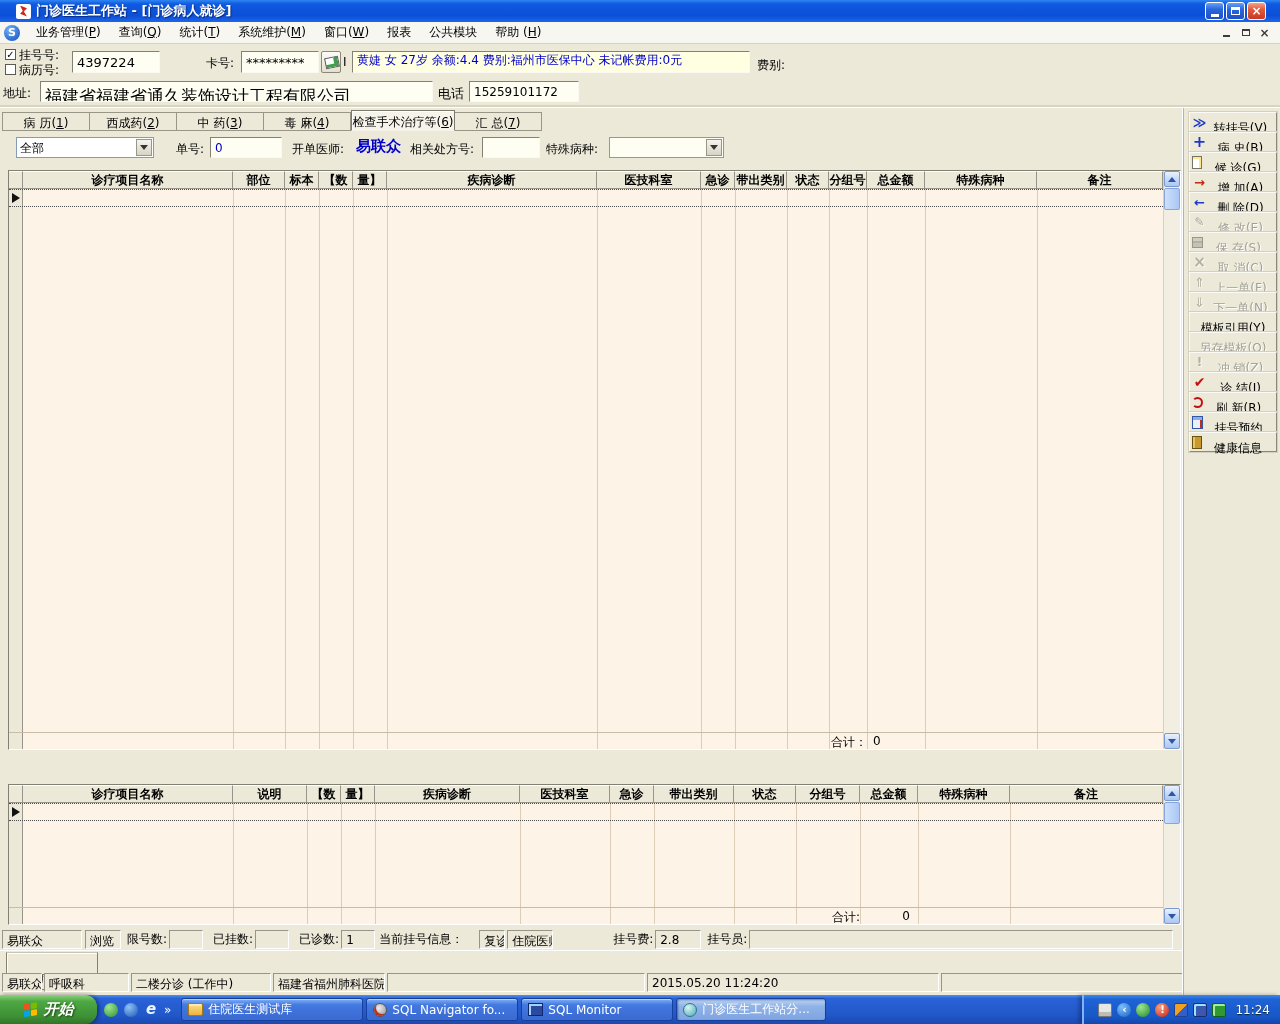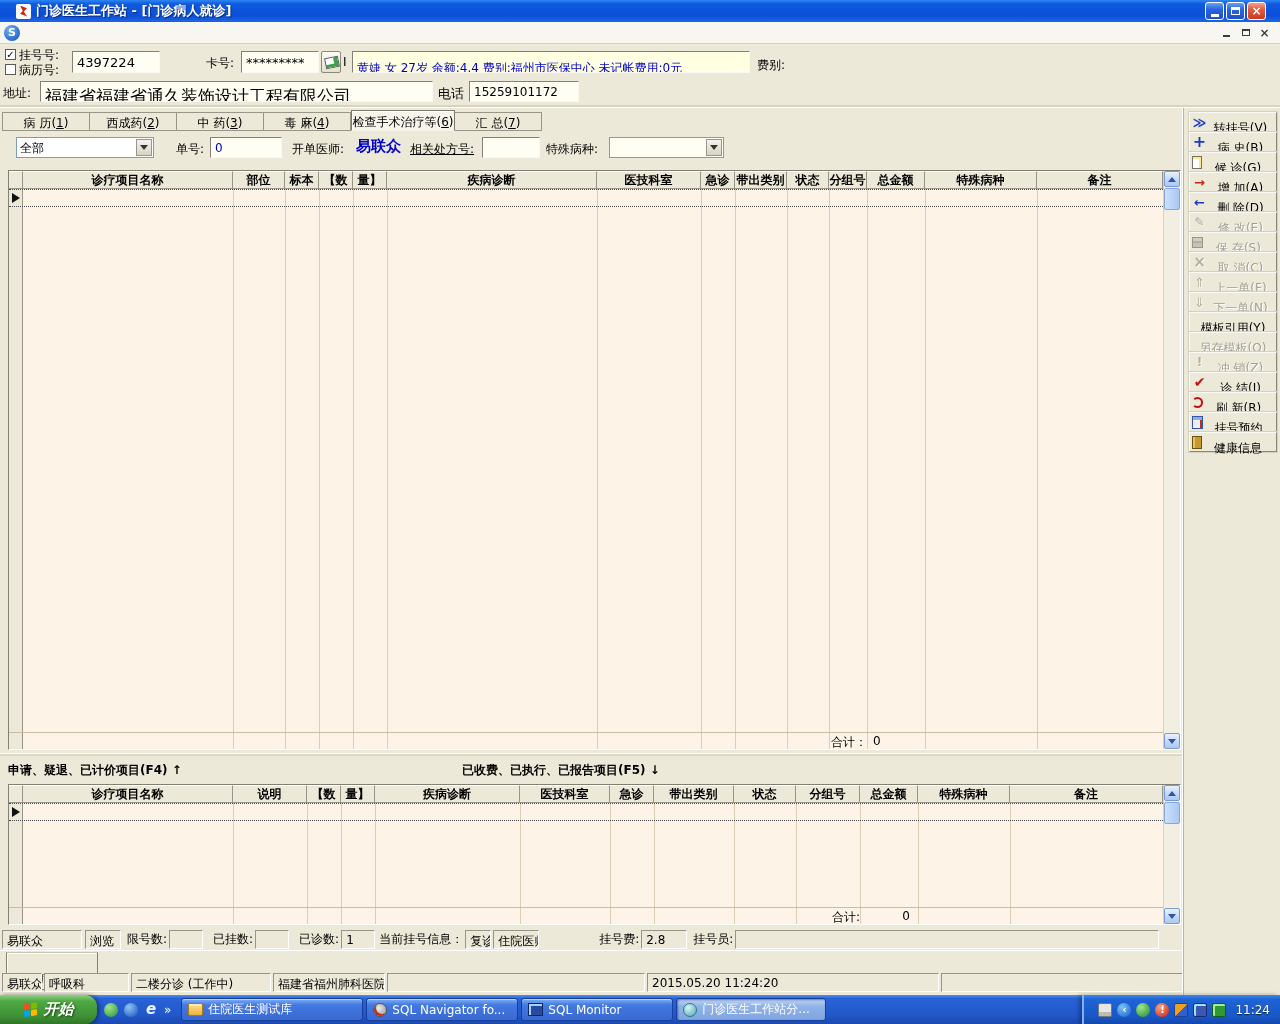--- a/index.html
+++ b/index.html
@@ -24,21 +24,21 @@
 .mdi-btns{margin-left:auto;display:flex;gap:4px;margin-right:8px;align-items:center;}
 .mdi{width:15px;height:14px;display:flex;align-items:center;justify-content:center;color:#3c3c3c;font-weight:bold;font-size:12px;}
 .g-mmin{width:7px;height:2px;background:#3c3c3c;margin-top:7px;}
 .g-mrestore{width:8px;height:7px;border:1px solid #3c3c3c;border-top-width:2px;}
 
 
 .patient{position:absolute;left:0;top:44px;width:1280px;height:64px;background:#ECE9D8;border-bottom:1px solid #fff;box-shadow:inset 0 -2px 0 #D8D4C4;}
 .chk{position:absolute;width:11px;height:11px;background:#fff;border:1px solid #5a5a52;font-size:10px;line-height:9px;text-align:center;font-weight:bold;}
 .flabel{position:absolute;white-space:nowrap;}
 .field{position:absolute;background:#FFFEF2;border:1px solid;border-color:#848074 #FAF8F0 #FAF8F0 #848074;padding:3px 4px;font-size:13px;white-space:nowrap;overflow:hidden;}
-.summary{background:#FFFFE2;color:#0000C8;font-size:12px;padding-top:8px;}
+.summary{background:#FFFFE2;color:#0000C8;font-size:12px;padding-top:0;}
 .bluetext{color:#0000C8;}
 .card-btn{position:absolute;width:20px;height:22px;background:linear-gradient(180deg,#FCFBF6,#E4E0D0);border:1px solid #8a8878;border-radius:2px;}
 .card-btn::before{content:"";position:absolute;left:3px;top:5px;width:12px;height:9px;background:#fff;border:1px solid #555;transform:rotate(-12deg);box-shadow:inset -4px -3px 0 #3FA04A;}
 
 
 .tabbar{position:absolute;left:2px;top:110px;height:21px;display:flex;align-items:flex-end;}
 .tab{height:19px;background:#ECE9D8;border:1px solid #9a9687;border-left:none;text-align:center;padding-top:2px;white-space:nowrap;overflow:hidden;}
 .tab:first-child{border-left:1px solid #9a9687;}
 .tab.active{height:21px;background:#F6F4EA;border:1px solid #7c7a6e;border-bottom:1px solid #F6F4EA;box-shadow:inset 1px 1px 0 #fff;padding-top:3px;}
 
@@ -150,20 +150,30 @@
         </span>
       <span class="wbtn">
           <span class="g-restore"></span>
         </span>
       <span class="wbtn close">×</span>
     </span>
   </div>
 
   <div class="menubar">
     <span class="logo-icon">S</span>
+    <div style="display:flex;">
+        <div class="menu-item">业务管理(<u>P</u>)</div>
+        <div class="menu-item">查询(<u>Q</u>)</div>
+        <div class="menu-item">统计(<u>T</u>)</div>
+        <div class="menu-item">系统维护(<u>M</u>)</div>
+        <div class="menu-item">窗口(<u>W</u>)</div>
+        <div class="menu-item">报表</div>
+        <div class="menu-item">公共模块</div>
+        <div class="menu-item">帮助 (<u>H</u>)</div>
+      </div>
     <span class="mdi-btns">
       <span class="mdi">
           <span class="g-mmin"></span>
         </span>
       <span class="mdi">
           <span class="g-mrestore"></span>
         </span>
       <span class="mdi">×</span>
     </span>
   </div>
@@ -197,21 +207,21 @@
 
   <div class="filter-row">
     <span class="combo" style="left:8px;top:6px;width:138px;">
       <span class="cval">全部</span>
       <span class="dd"></span>
     </span>
     <span class="flabel" style="position:absolute;left:168px;top:10px;">单号:</span>
     <span class="sfield bluetext" style="left:202px;top:6px;width:72px;">0</span>
     <span class="flabel" style="position:absolute;left:284px;top:10px;">开单医师:</span>
     <span class="doctor-name" style="left:348px;top:6px;">易联众</span>
-    <span class="flabel" style="position:absolute;left:402px;top:10px;text-decoration:underline;">相关处方号:</span>
+    <span class="flabel" style="position:absolute;left:402px;top:10px;">相关处方号:</span>
     <span class="sfield" style="left:474px;top:6px;width:58px;"></span>
     <span class="flabel" style="position:absolute;left:538px;top:10px;">特殊病种:</span>
     <span class="combo" style="left:601px;top:6px;width:115px;background:#FFFEF2;">
       <span class="cval"></span>
       <span class="dd"></span>
     </span>
   </div>
 
   <div class="grid" style="left:8px;top:170px;width:1173px;height:580px;">
     <div class="grid-head" id="ug-head">
@@ -257,24 +267,20 @@
       <div class="sbtn up">
           <span class="arr-u"></span>
         </div>
       <div class="sthumb"></div>
       <div class="sbtn down">
           <span class="arr-d"></span>
         </div>
     </div>
   </div>
 
-  <div class="section-bar">
-    <span class="sb-left">申请、疑退、已计价项目(F4) ↑</span>
-    <span class="sb-right">已收费、已执行、已报告项目(F5) ↓</span>
-  </div>
 
   <div class="grid" style="left:8px;top:784px;width:1173px;height:141px;">
     <div class="grid-head" id="lg-head">
         <div class="hcell" style="width: 14px;"></div>
         <div class="hcell" style="width: 210px;">诊疗项目名称</div>
         <div class="hcell" style="width: 74px;">说明</div>
         <div class="hcell" style="width: 34px;">【数</div>
         <div class="hcell" style="width: 34px;">量】</div>
         <div class="hcell" style="width: 145px;">疾病诊断</div>
         <div class="hcell" style="width: 90px;">医技科室</div>
@@ -321,21 +327,21 @@
   <div class="statusbar" style="left:0;top:929px;width:1182px;height:21px;" id="status1">
       <span class="sseg" style="width: 80px; margin-left: 2px;">易联众</span>
       <span class="sseg" style="width: 36px; margin-left: 3px;">浏览</span>
       <span class="slbl" style="margin-left: 6px;">限号数:</span>
       <span class="sseg" style="width: 34px; margin-left: 2px;"></span>
       <span class="slbl" style="margin-left: 10px;">已挂数:</span>
       <span class="sseg" style="width: 34px; margin-left: 2px;"></span>
       <span class="slbl" style="margin-left: 10px;">已诊数:</span>
       <span class="sseg" style="width: 34px; margin-left: 2px;">1</span>
       <span class="slbl" style="margin-left: 4px;">当前挂号信息：</span>
-      <span class="sseg" style="width: 26px; margin-left: 2px;">复诊</span>
+      <span class="sseg" style="width: 26px; margin-left: 16px;">复诊</span>
       <span class="sseg" style="width: 46px; margin-left: 2px;">住院医师</span>
       <span class="slbl" style="margin-left: 60px;">挂号费:</span>
       <span class="sseg" style="width: 46px; margin-left: 2px;">2.8</span>
       <span class="slbl" style="margin-left: 6px;">挂号员:</span>
       <span class="sseg" style="width: 424px; margin-left: 2px;"></span>
     </div>
 
   <div class="doctab-row">
     <span class="doctab">门诊病人就诊</span>
   </div>

